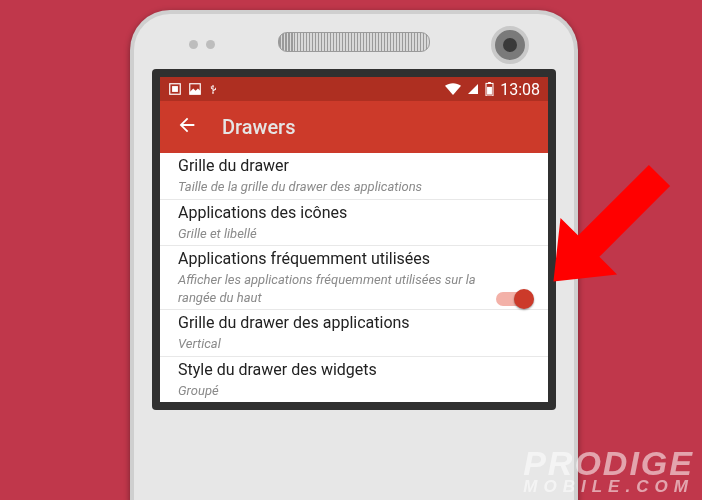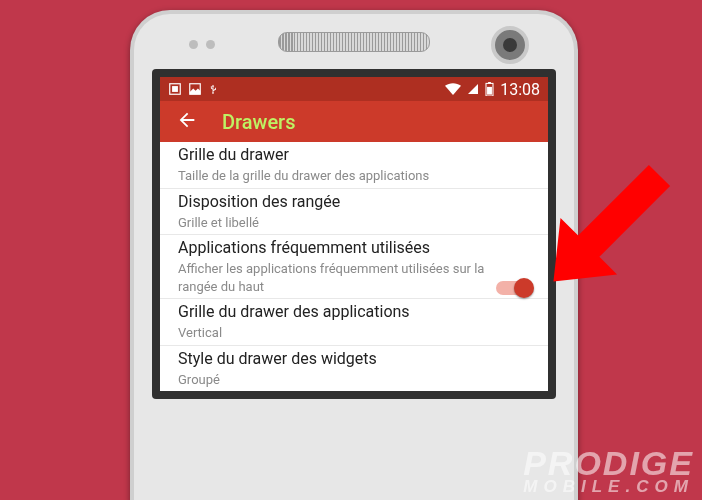--- a/index.html
+++ b/index.html
@@ -20,29 +20,29 @@
   
   .bezel{margin:0 18px;background:#303030;padding:8px;border-radius:4px;}
   .screen{background:#fff;width:100%;box-sizing:border-box;}
   
   .statusbar{background:#ae2f21;color:#fff;height:24px;display:flex;align-items:center;padding:0 8px;font-size:16px;}
   .statusbar .left{display:flex;gap:6px;align-items:center;}
   .statusbar .right{margin-left:auto;display:flex;gap:6px;align-items:center;}
   .ico{display:inline-flex;}
   .ico svg{display:block;}
   
-  .appbar{background:#cc3a2a;color:#bef264;height:41px;display:flex;align-items:center;padding:0 16px;gap:24px;}
+  .appbar{background:#cc3a2a;color:#e5e5e5;height:52px;display:flex;align-items:center;padding:0 16px;gap:24px;}
   .back{cursor:pointer;}
   .appbar-title{font-size:20px;font-weight:500;}
   
   .list{background:#fff;}
   .item{padding:3px 18px;border-bottom:1px solid #e8e8e8;display:flex;align-items:flex-end;gap:8px;cursor:pointer;}
   .item .txt{flex:1;}
   .item .title{color:#222;font-size:16px;}
-  .item .sub{color:#8a8a8a;font-size:13px;margin-top:3px;line-height:1.35;}
+  .item .sub{color:#8a8a8a;font-size:13px;margin-top:3px;line-height:1.35;font-style:italic;}
   .toggle{margin-top:6px;position:relative;width:34px;height:14px;border-radius:14px;background:#f3b1a8;flex-shrink:0;}
   .toggle .knob{position:absolute;right:-4px;top:-3px;width:20px;height:20px;border-radius:50%;background:#cc3a2a;box-shadow:0 1px 2px rgba(0,0,0,.4);}
   
   .arrow{position:absolute;left:520px;top:130px;pointer-events:none;}
   
   .watermark{position:absolute;right:8px;bottom:6px;color:rgba(255,255,255,.55);font-family:Arial,sans-serif;text-align:center;line-height:.9;}
   .watermark .l1{font-size:34px;font-weight:900;letter-spacing:2px;font-style:italic;}
   .watermark .l2{font-size:17px;font-weight:900;letter-spacing:6px;font-style:italic;}
 </style>
 </head>
@@ -118,21 +118,21 @@
 
           <div class="item">
             <div class="txt">
               <div class="title">Grille du drawer</div>
               <div class="sub">Taille de la grille du drawer des applications</div>
             </div>
           </div>
 
           <div class="item">
             <div class="txt">
-              <div class="title">Disposition des rangée</div>
+              <div class="title">Applications des icônes</div>
               <div class="sub">Grille et libellé</div>
             </div>
           </div>
 
           <div class="item">
             <div class="txt">
               <div class="title">Applications fréquemment utilisées</div>
               <div class="sub">Afficher les applications fréquemment utilisées sur la rangée du haut</div>
             </div>
             <div class="toggle">

